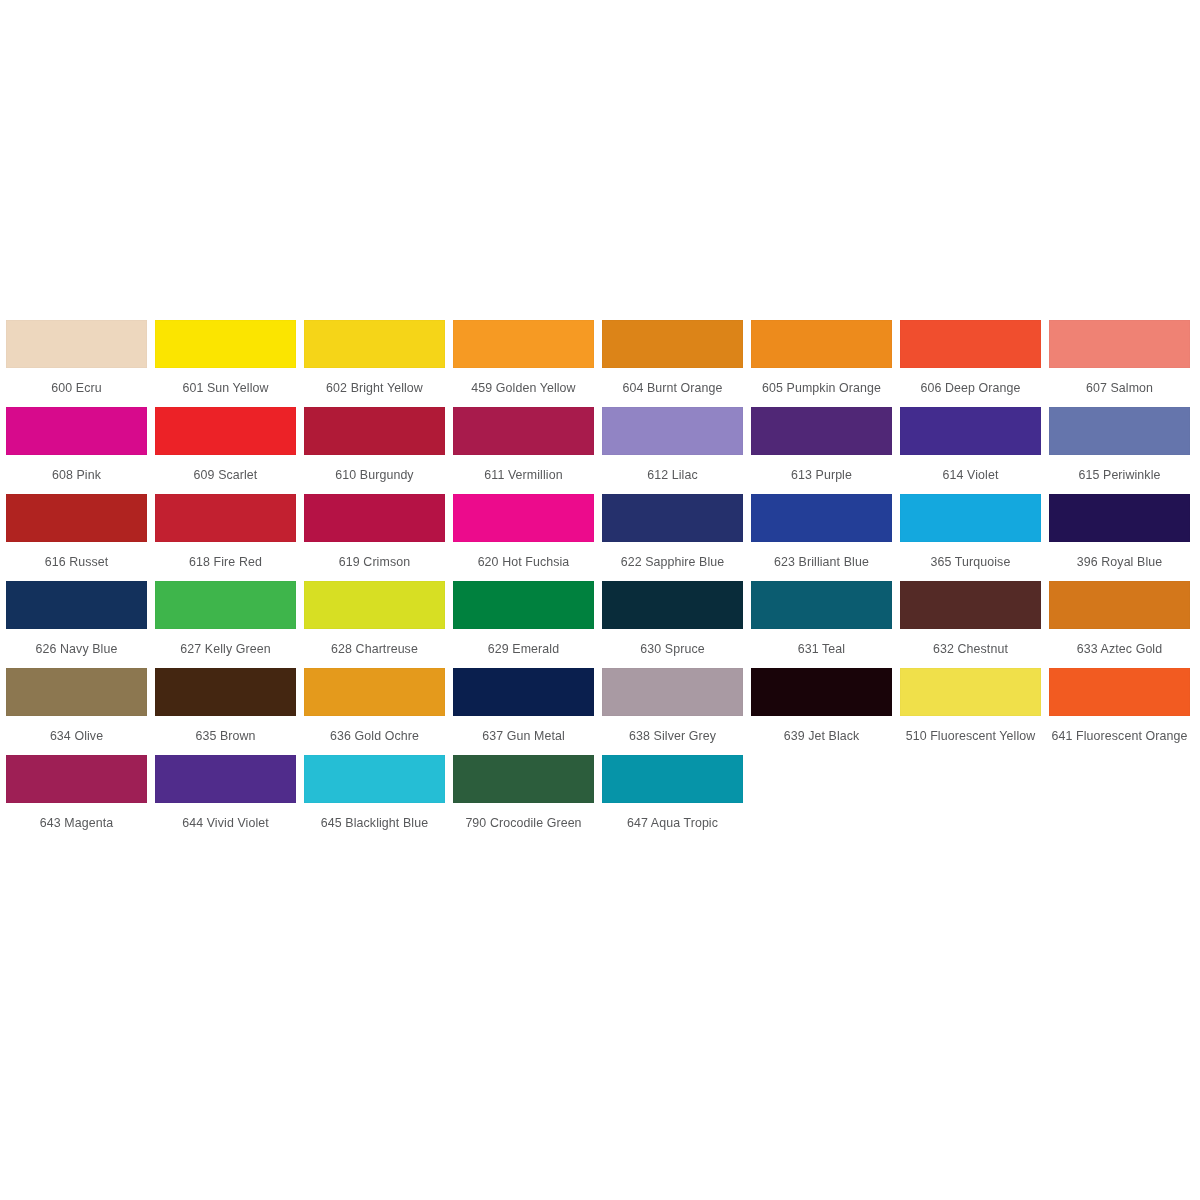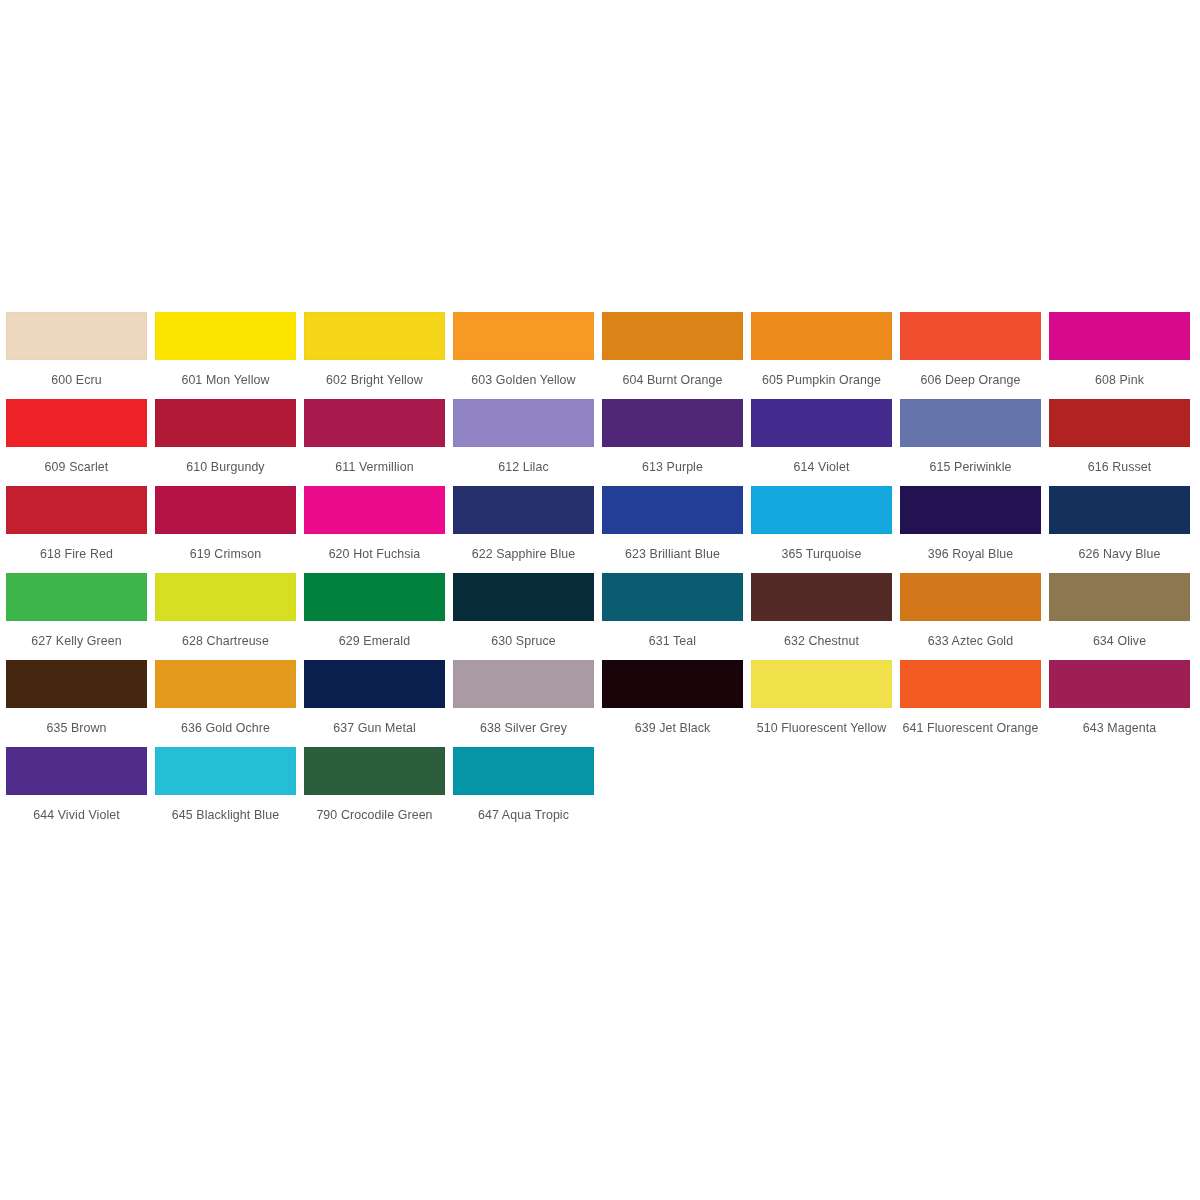--- a/index.html
+++ b/index.html
@@ -12,21 +12,21 @@
     width: 1200px;
     height: 1200px;
     font-family: "Liberation Sans", sans-serif;
     color: #58595b;
     overflow: hidden;
   }
 
   #swatch-chart {
     position: absolute;
     left: 0;
-    top: 312px;
+    top: 320px;
     width: 1128px;
   }
 
   .swatch-grid {
     display: grid;
     grid-template-columns: repeat(8, 149px);
     justify-content: start;
     padding-left: 6px;
     box-sizing: border-box;
   }
@@ -64,43 +64,47 @@
 <body>
 
 <div id="swatch-chart">
   <div class="swatch-grid">
       <div class="swatch-cell">
         <span class="swatch-chip" style="background-color: rgb(237, 215, 190);"></span>
         <span class="swatch-label">600 Ecru</span>
       </div>
       <div class="swatch-cell">
         <span class="swatch-chip" style="background-color: rgb(251, 229, 0);"></span>
-        <span class="swatch-label">601 Mon Yellow</span>
+        <span class="swatch-label">601 Sun Yellow</span>
       </div>
       <div class="swatch-cell">
         <span class="swatch-chip" style="background-color: rgb(245, 213, 24);"></span>
         <span class="swatch-label">602 Bright Yellow</span>
       </div>
       <div class="swatch-cell">
         <span class="swatch-chip" style="background-color: rgb(246, 154, 35);"></span>
-        <span class="swatch-label">603 Golden Yellow</span>
+        <span class="swatch-label">459 Golden Yellow</span>
       </div>
       <div class="swatch-cell">
         <span class="swatch-chip" style="background-color: rgb(220, 132, 24);"></span>
         <span class="swatch-label">604 Burnt Orange</span>
       </div>
       <div class="swatch-cell">
         <span class="swatch-chip" style="background-color: rgb(237, 139, 28);"></span>
         <span class="swatch-label">605 Pumpkin Orange</span>
       </div>
       <div class="swatch-cell">
         <span class="swatch-chip" style="background-color: rgb(240, 78, 46);"></span>
         <span class="swatch-label">606 Deep Orange</span>
       </div>
       <div class="swatch-cell">
+        <span class="swatch-chip" style="background-color: rgb(239, 130, 116);"></span>
+        <span class="swatch-label">607 Salmon</span>
+      </div>
+      <div class="swatch-cell">
         <span class="swatch-chip" style="background-color: rgb(215, 10, 140);"></span>
         <span class="swatch-label">608 Pink</span>
       </div>
       <div class="swatch-cell">
         <span class="swatch-chip" style="background-color: rgb(236, 34, 39);"></span>
         <span class="swatch-label">609 Scarlet</span>
       </div>
       <div class="swatch-cell">
         <span class="swatch-chip" style="background-color: rgb(176, 26, 55);"></span>
         <span class="swatch-label">610 Burgundy</span>

